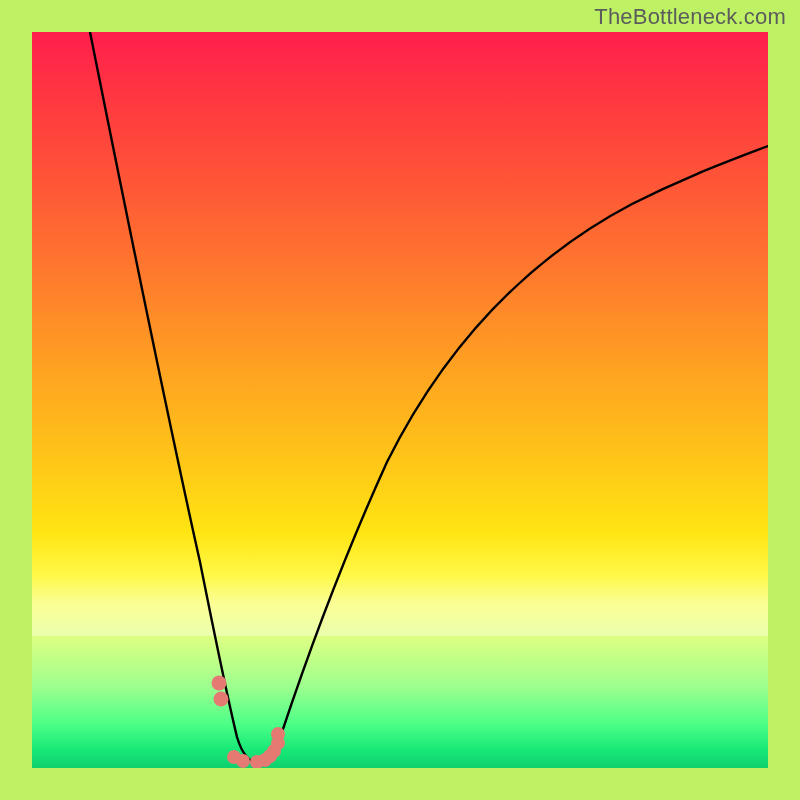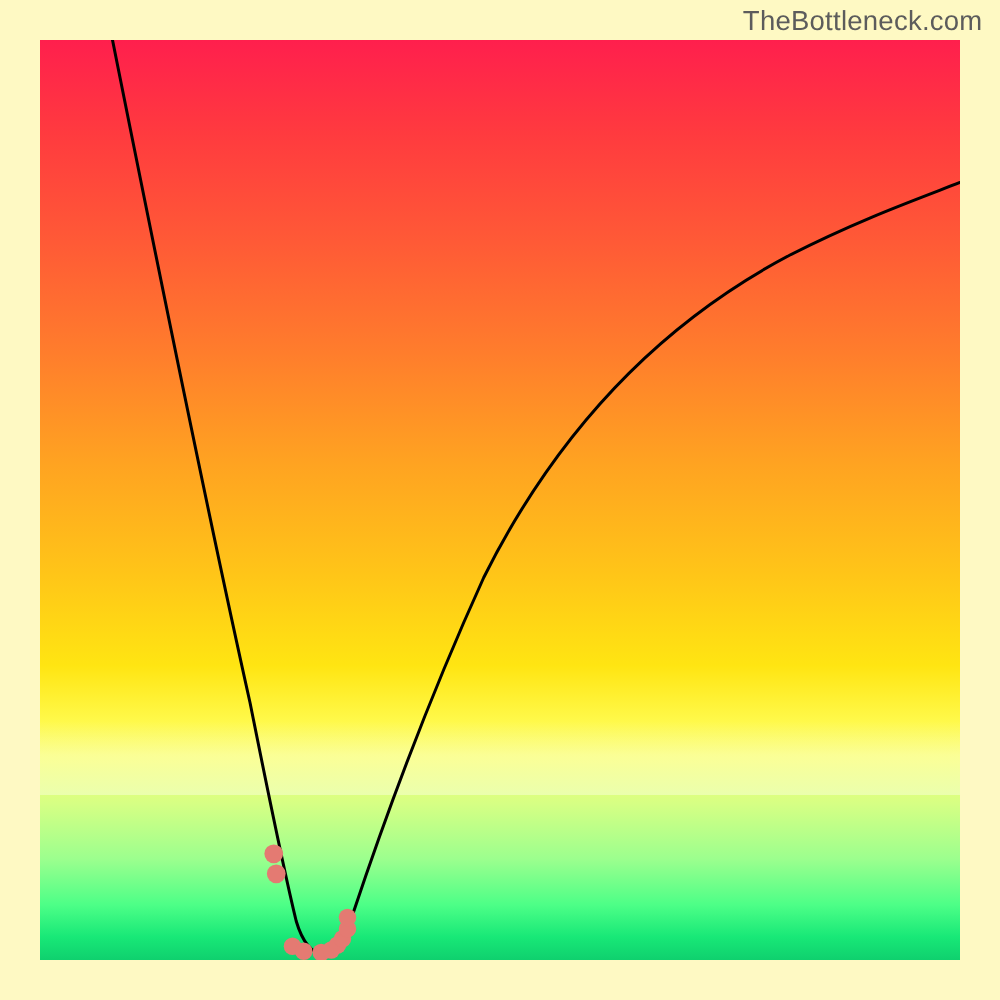--- a/index.html
+++ b/index.html
@@ -8,21 +8,21 @@
     width: 800px;
     height: 800px;
     background: #000;
     overflow: hidden;
     font-family: Arial, Helvetica, sans-serif;
   }
   .frame {
     position: absolute;
     left: 0; top: 0;
     width: 800px; height: 800px;
-    background: #fef9c3;
+    background: #bef264;
   }
   .watermark {
     position: absolute;
     top: 4px;
     right: 14px;
     color: #5c5c5c;
     font-size: 22px;
     font-weight: 500;
     letter-spacing: 0.2px;
     z-index: 5;

